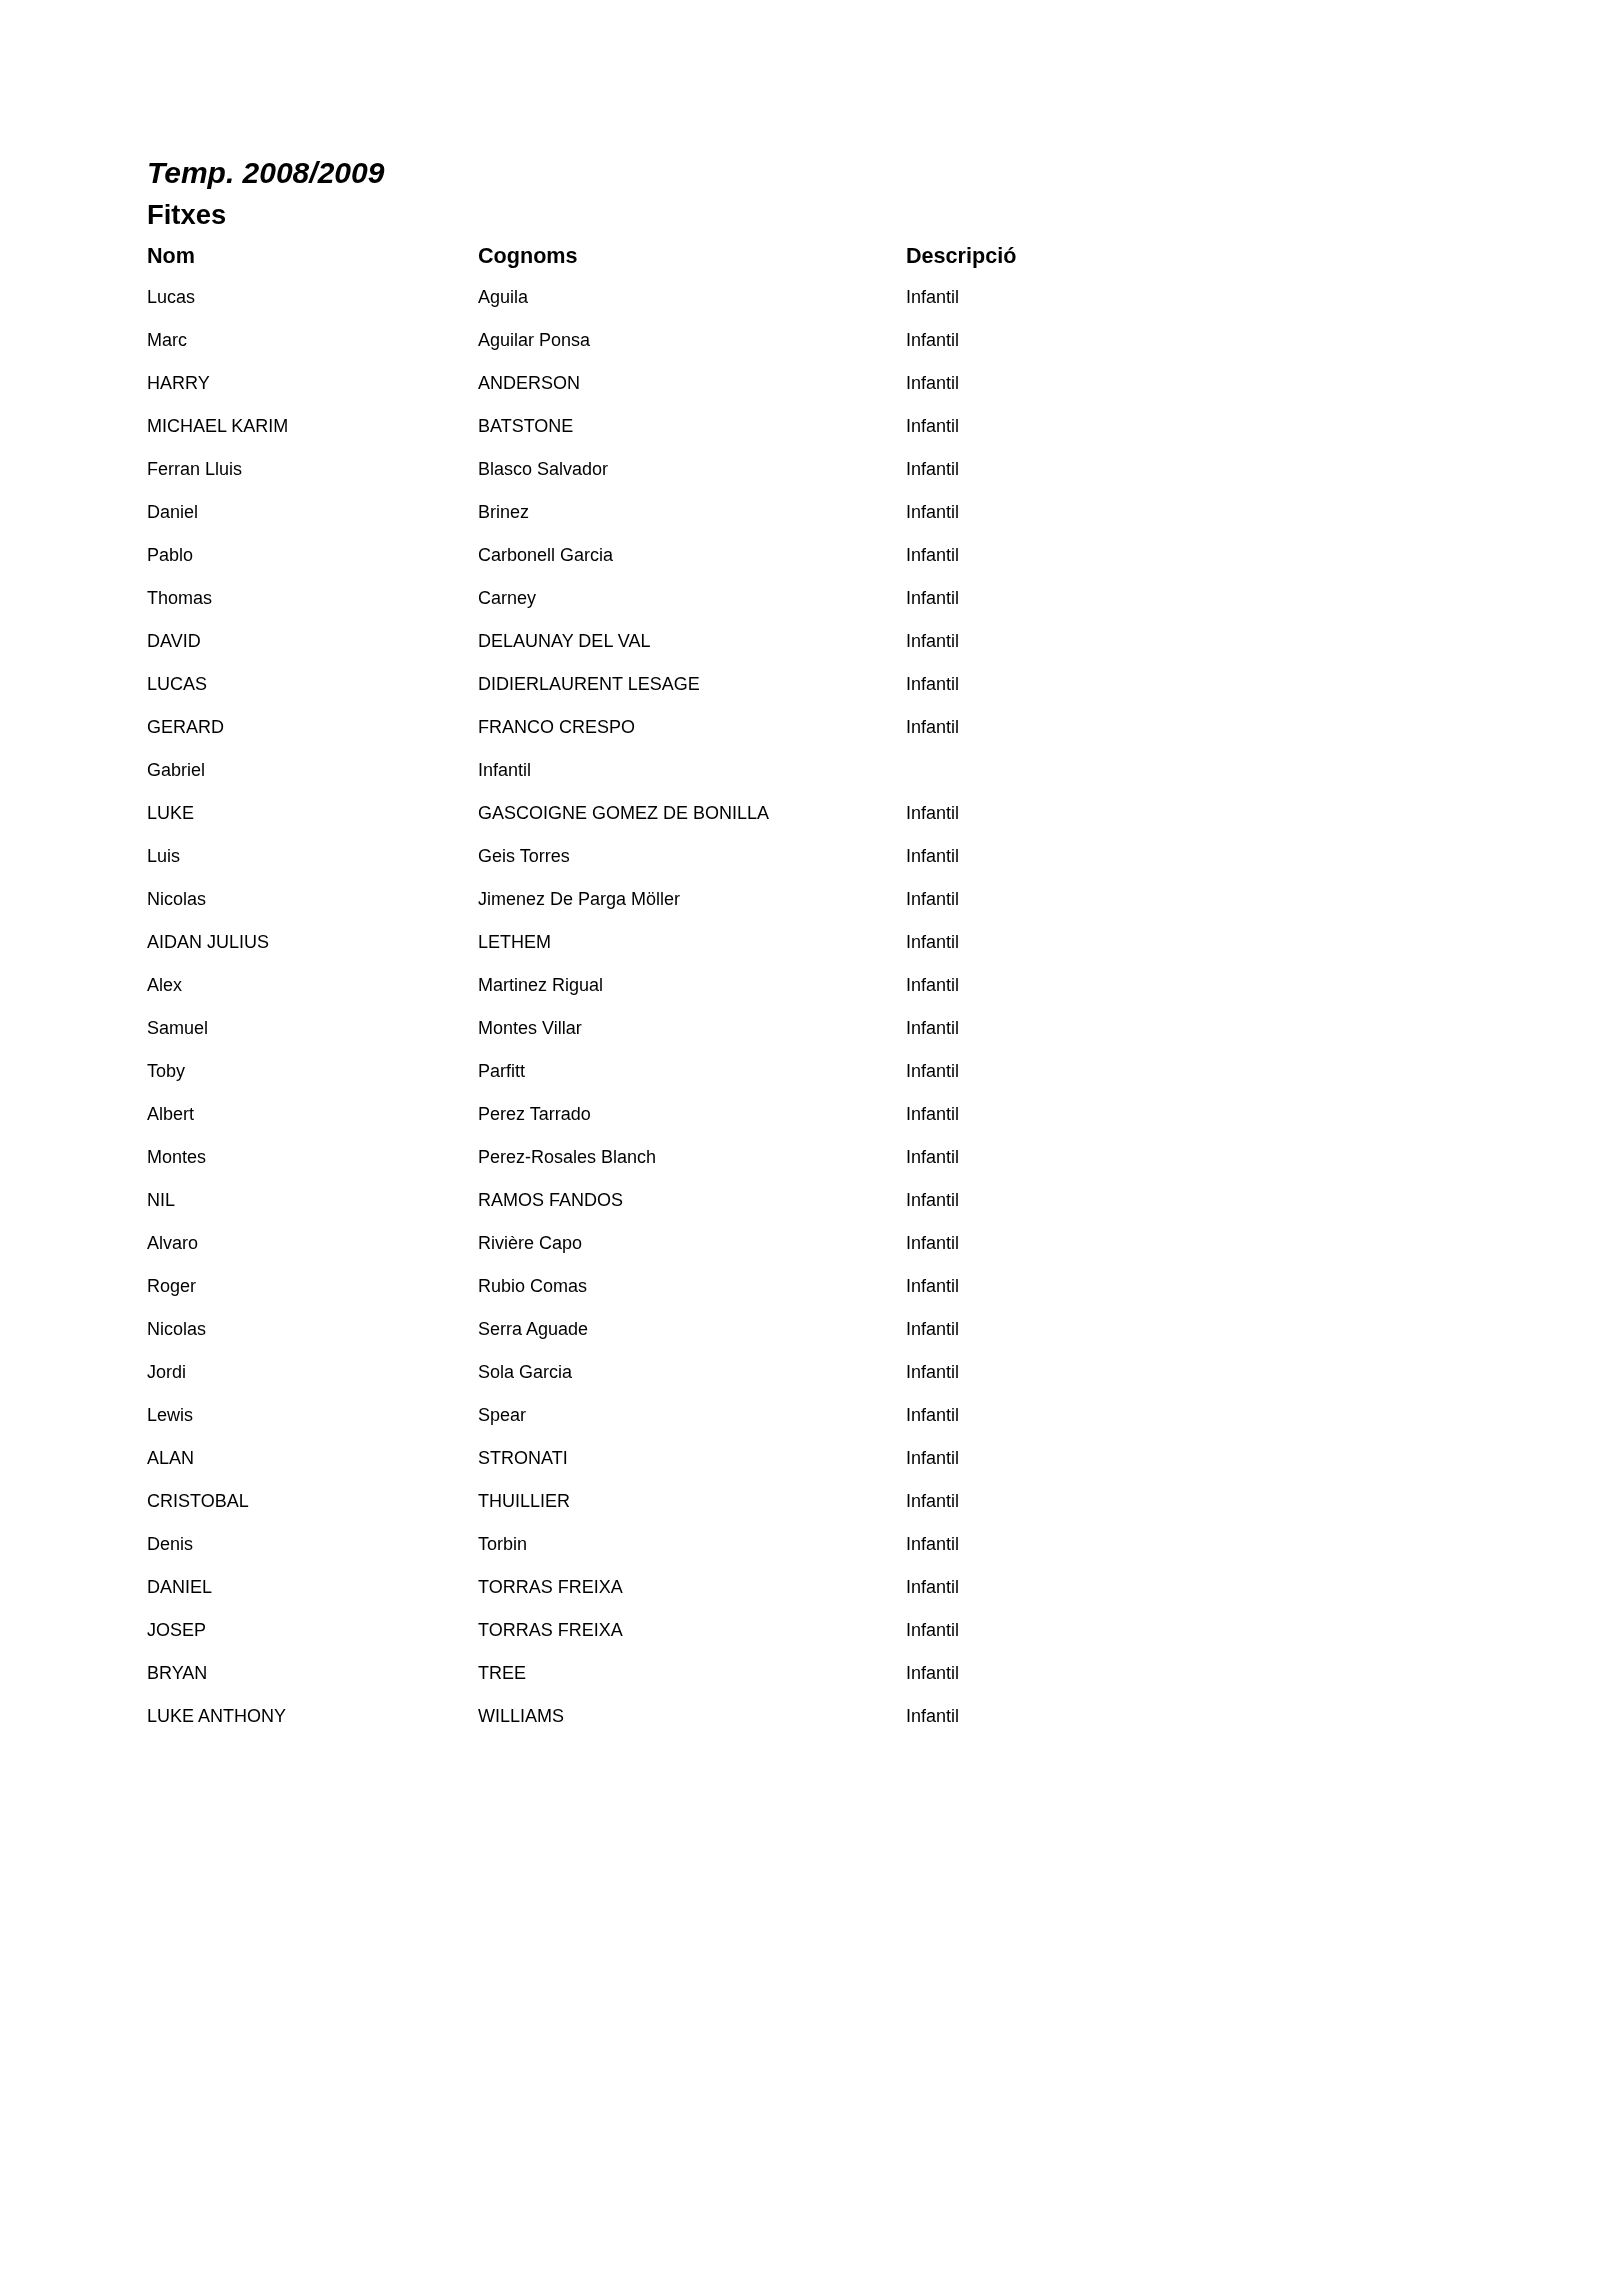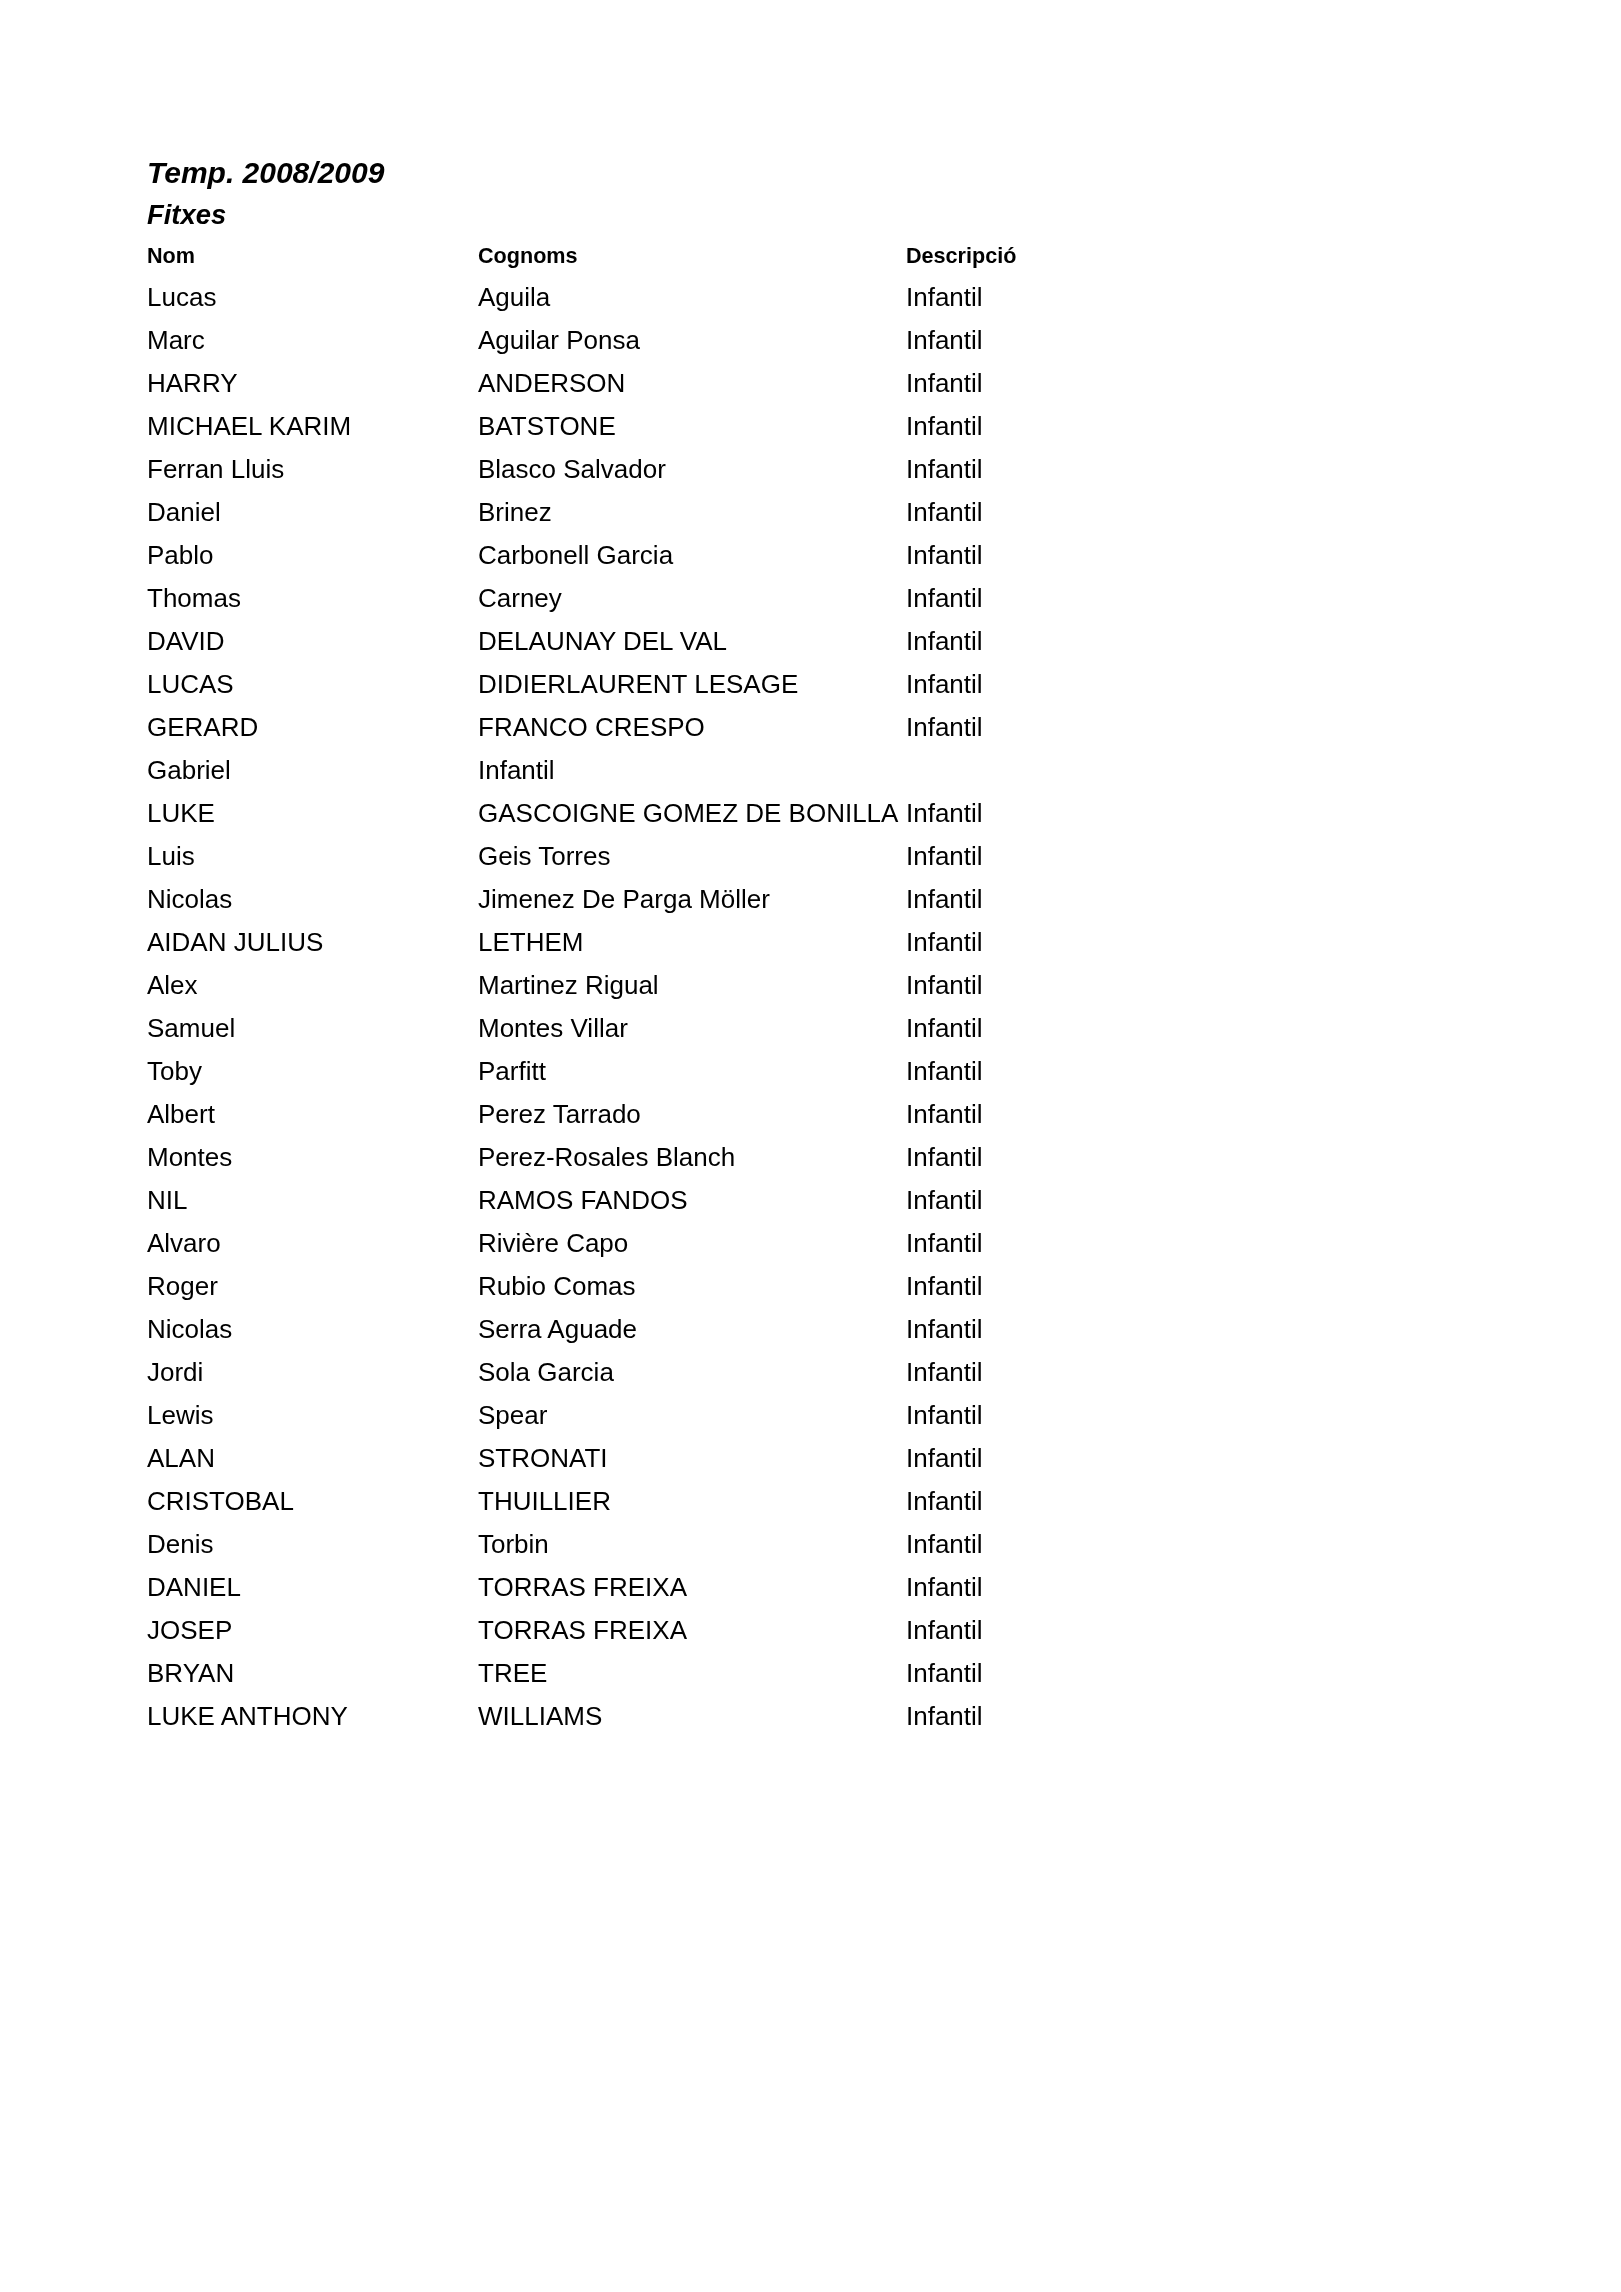--- a/index.html
+++ b/index.html
@@ -25,35 +25,34 @@
   .doc-title {
     font-size: 30px;
     font-weight: bold;
     font-style: italic;
     line-height: 43px;
     white-space: nowrap;
   }
   .doc-subtitle {
     font-size: 27.4px;
     font-weight: bold;
-    font-style: italic;
     line-height: 41px;
     white-space: nowrap;
   }
   .trow {
     display: flex;
     align-items: center;
   }
   .header-row {
     font-size: 21.6px;
     font-weight: bold;
     line-height: 41px;
   }
   .data-row {
-    font-size: 26px;
+    font-size: 18px;
     line-height: 43px;
   }
   .col-nom {
     flex: none;
     width: 331px;
     white-space: nowrap;
   }
   .col-cognoms {
     flex: none;
     width: 428px;

